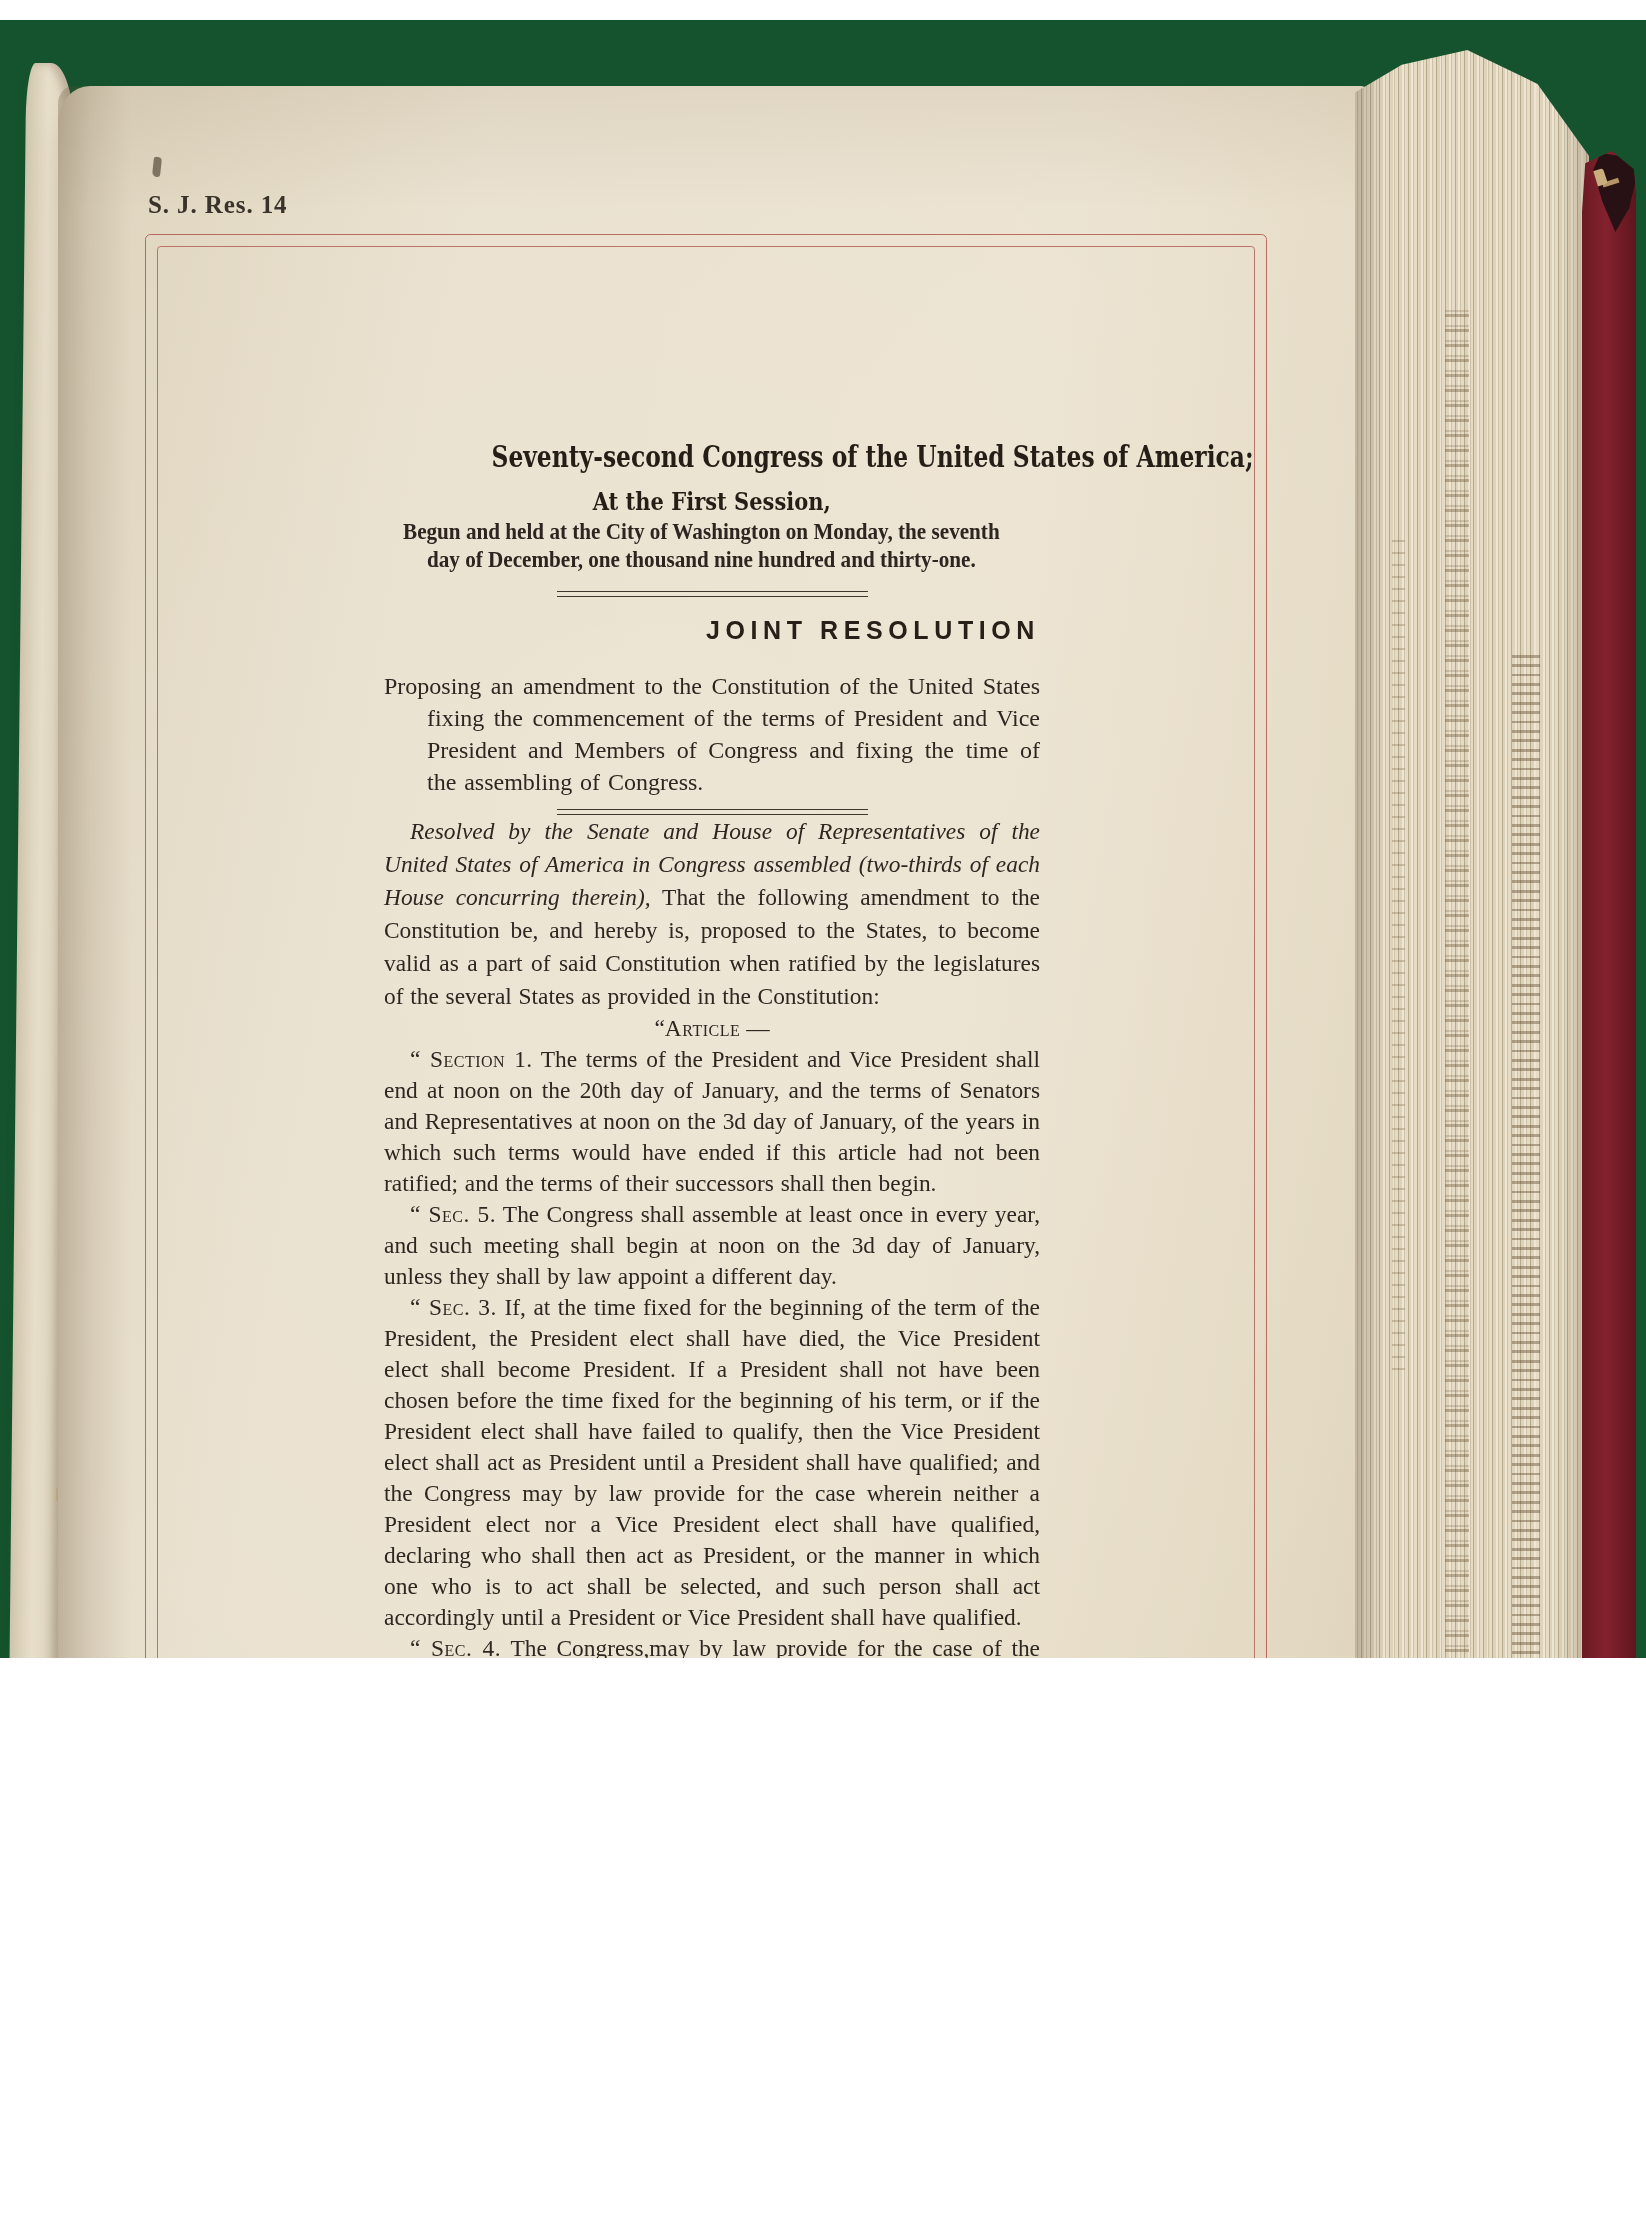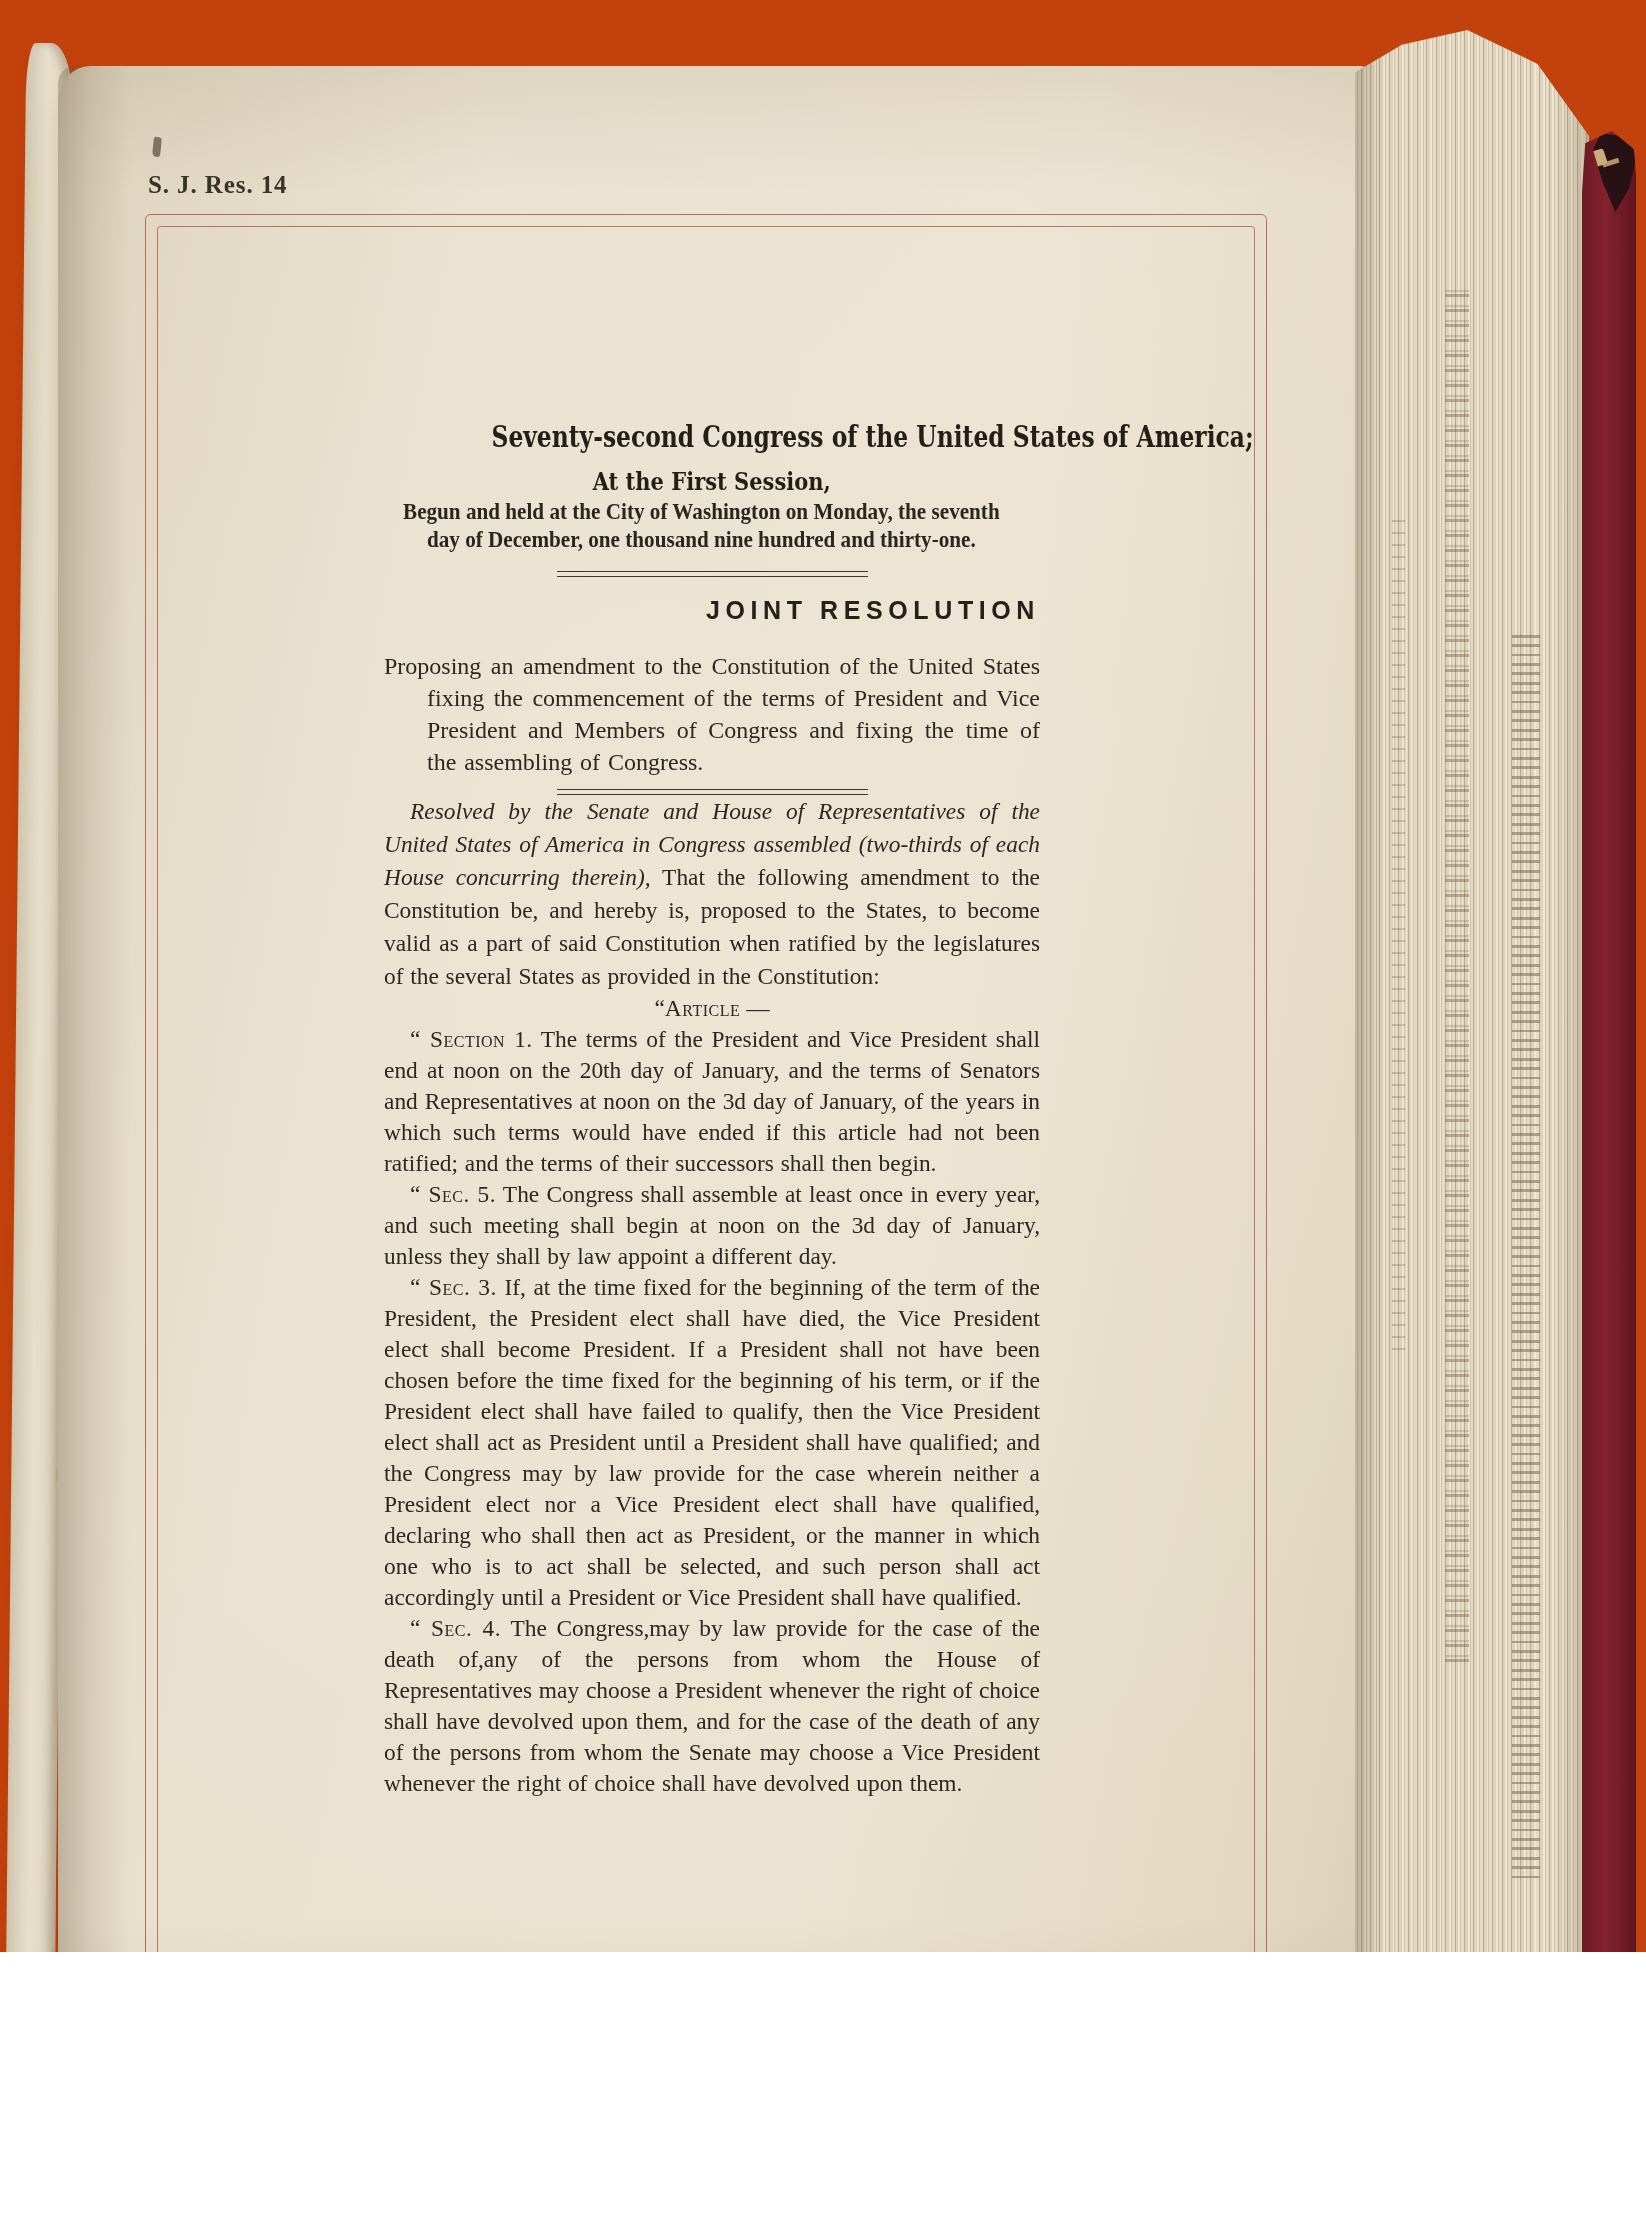--- a/index.html
+++ b/index.html
@@ -1,17 +1,17 @@
 <!DOCTYPE html>
 <html style="font-size:15px"><head>
 <meta charset="utf-8">
 <style>
   html,body{margin:0;padding:0;background:#ffffff;}
-  .scene{position:relative;width:1646px;height:1952px;background:#c2410c;overflow:hidden;
-         font-family:"Liberation Serif",serif;}
+  .scene{position:relative;width:1646px;height:1638px;background:#14532d;overflow:hidden;
+         font-family:"Liberation Serif",serif;margin-top:20px;}
 
   
   .left-edge{position:absolute;left:15px;top:43px;width:49px;height:2151px;z-index:0;
     background:linear-gradient(90deg,#cfc5ad,#e8dfcb 45%,#ded4bd);
     border-radius:9.4px 24px 17px 13px / 56px 75px 56px 37px;
     transform:rotate(.6deg);
     box-shadow:inset -6.6px 0 8.4px rgba(90,70,45,.28), 0 13px 17px -9.4px rgba(60,45,25,.25);}
   .stitch{position:absolute;right:2.8px;top:403px;width:5.6px;height:15px;background:#c9b88e;border-radius:2.8px;
     box-shadow:2.8px 234px 0 -0.9px #c4b287, 1.9px 543px 0 -0.9px #c4b287, 3.7px 604px 0 -0.9px #bfae84,
                0.9px 698px 0 -1.9px #c4b287, 2.8px 1021px 0 -0.9px #bfae84, 1.9px 1265px 0 -1.9px #c4b287,

